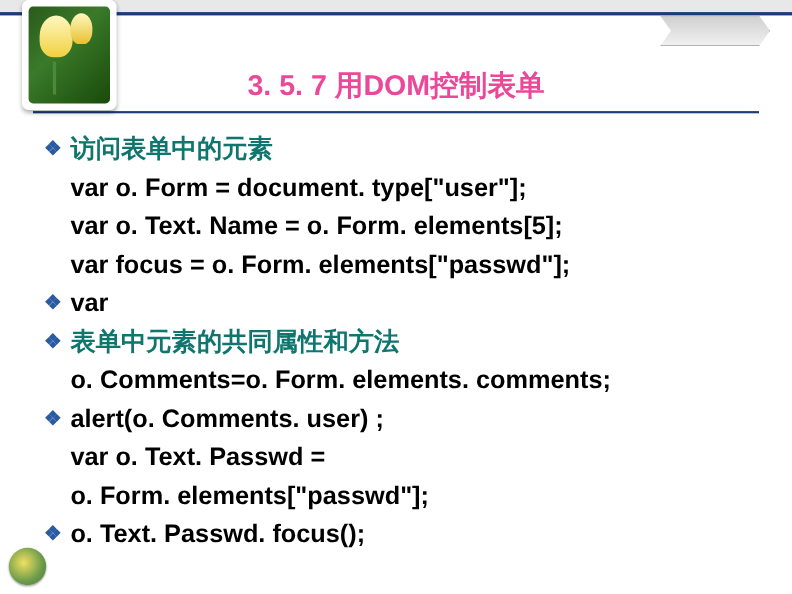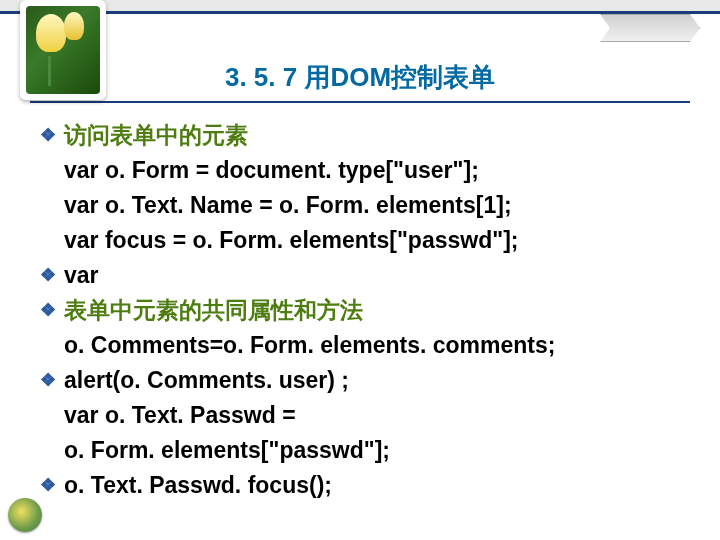--- a/index.html
+++ b/index.html
@@ -70,21 +70,21 @@
     height: 30px;
     background: #4a8a3a;
   }
   .title {
     position: absolute;
     top: 60px;
     left: 0; right: 0;
     text-align: center;
     font-size: 26px;
     font-weight: bold;
-    color: #0369a1;
+    color: #ec4899;
     border-bottom: 2px solid #1a3d7a;
     padding-bottom: 6px;
     margin: 0 30px;
   }
   .content {
     position: absolute;
     top: 118px;
     left: 40px;
     right: 30px;
     font-size: 23px;
@@ -95,21 +95,21 @@
   .bullet-line { position: relative; padding-left: 24px; }
   .bullet-line::before {
     content: "❖";
     position: absolute;
     left: 0;
     color: #2a5aa0;
     font-size: 18px;
     top: 4px;
   }
   .indent { padding-left: 24px; }
-  .blue { color: #4d7c0f; }
+  .blue { color: #0f766e; }
   .deco-corner {
     position: absolute;
     left: 8px;
     bottom: 8px;
     width: 34px;
     height: 34px;
     border-radius: 50%;
     background: radial-gradient(circle at 40% 40%, #f0e060, #6a9a4a 60%, #4a7a3a);
     box-shadow: 0 1px 2px rgba(0,0,0,0.4);
   }
@@ -126,21 +126,21 @@
     <div class="flower2"></div>
     <div class="stem"></div>
   </div>
 </div>
 
 <div class="title">3. 5. 7 用DOM控制表单</div>
 
 <div class="content">
   <div class="bullet-line blue"><span>访问表单中的元素</span></div>
   <div class="indent">var o. Form = document. type["user"];</div>
-  <div class="indent">var o. Text. Name = o. Form. elements[1];</div>
+  <div class="indent">var o. Text. Name = o. Form. elements[5];</div>
   <div class="indent">var focus = o. Form. elements["passwd"];</div>
   <div class="bullet-line"><span>var</span></div>
   <div class="bullet-line"><span class="blue">表单中元素的共同属性和方法</span></div>
   <div class="indent">o. Comments=o. Form. elements. comments;</div>
   <div class="bullet-line"><span>alert(o. Comments. user) ;</span></div>
   <div class="indent">var o. Text. Passwd =</div>
   <div class="indent">o. Form. elements["passwd"];</div>
   <div class="bullet-line"><span>o. Text. Passwd. focus();</span></div>
 </div>
 

